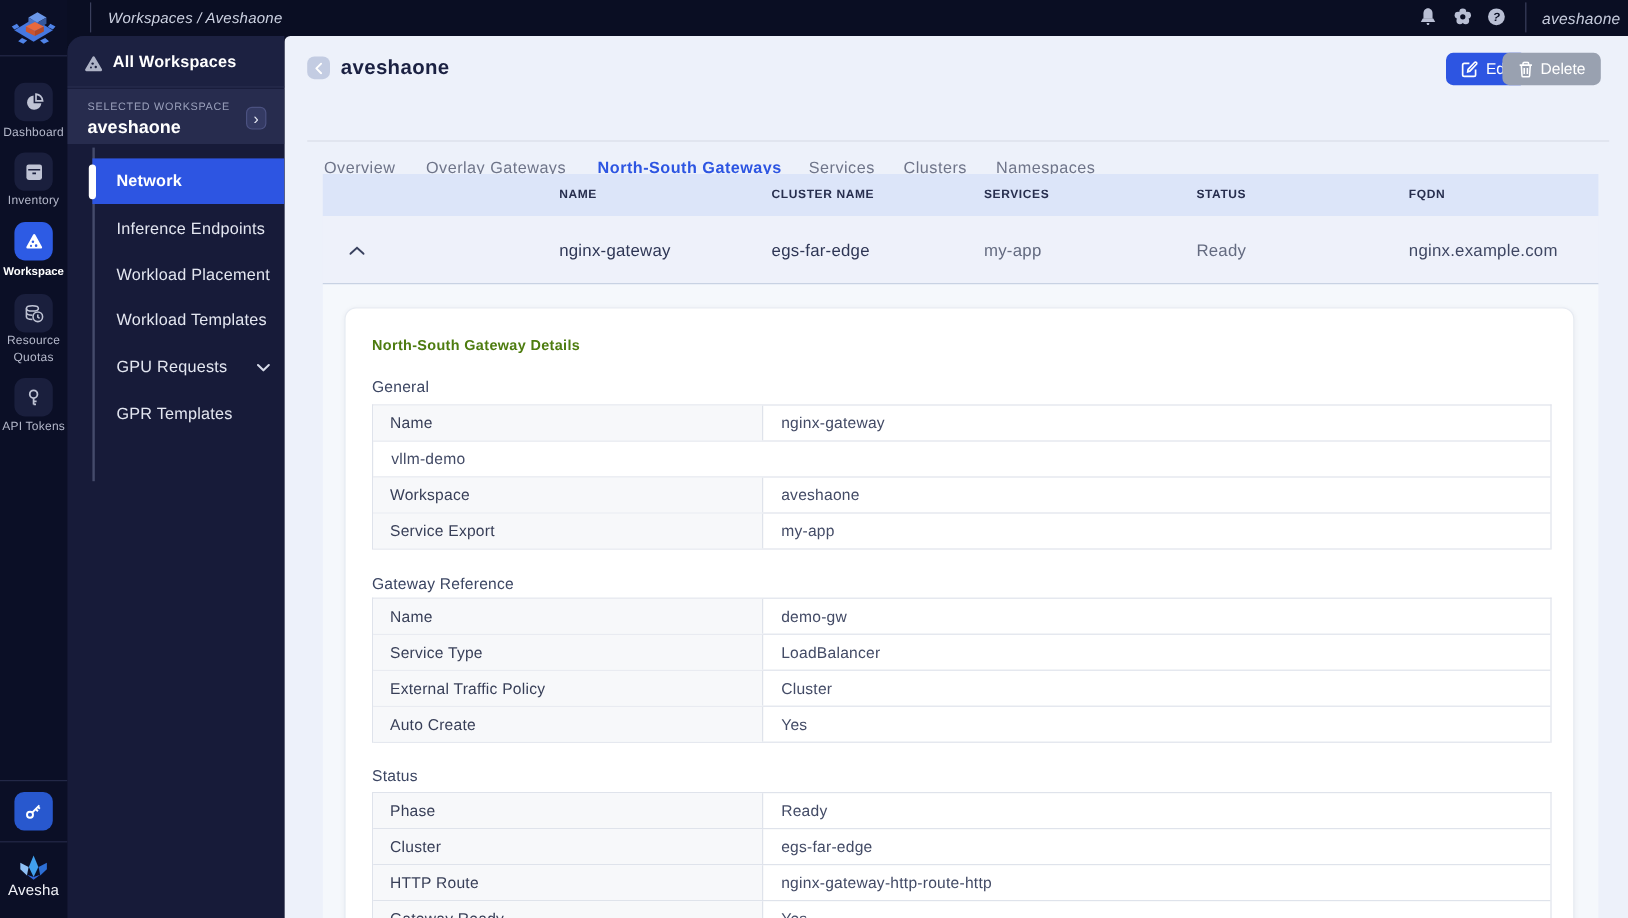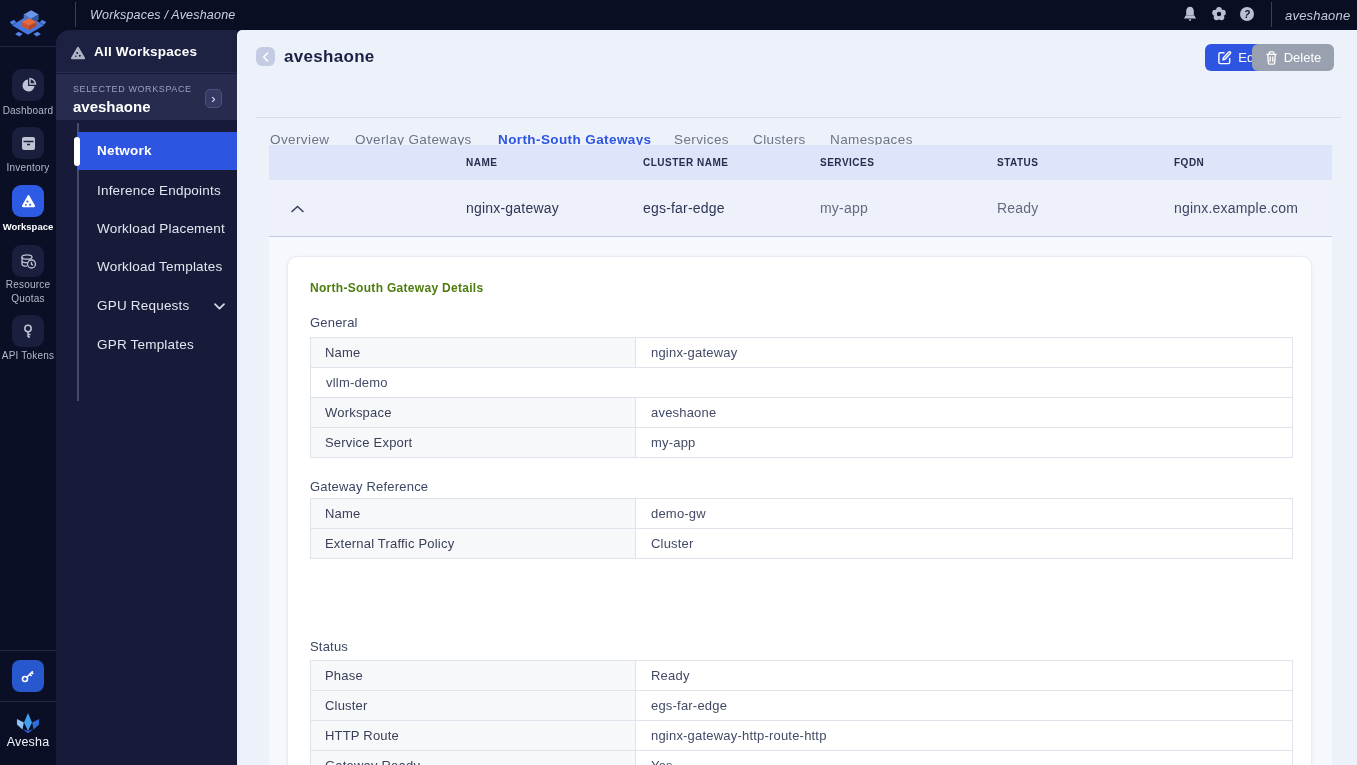--- a/index.html
+++ b/index.html
@@ -135,22 +135,30 @@
               <div class="v">my-app</div>
             </div>
         </div>
         <div class="sec" style="top:222px">Gateway Reference</div>
         <div class="kv" style="top:241px">
           <div class="r">
               <div class="k">Name</div>
               <div class="v">demo-gw</div>
             </div>
           <div class="r">
+              <div class="k">Service Type</div>
+              <div class="v">LoadBalancer</div>
+            </div>
+          <div class="r">
               <div class="k">External Traffic Policy</div>
               <div class="v">Cluster</div>
+            </div>
+          <div class="r">
+              <div class="k">Auto Create</div>
+              <div class="v">Yes</div>
             </div>
         </div>
         <div class="sec" style="top:382px">Status</div>
         <div class="kv" style="top:403px">
           <div class="r">
               <div class="k">Phase</div>
               <div class="v">Ready</div>
             </div>
           <div class="r">
               <div class="k">Cluster</div>

